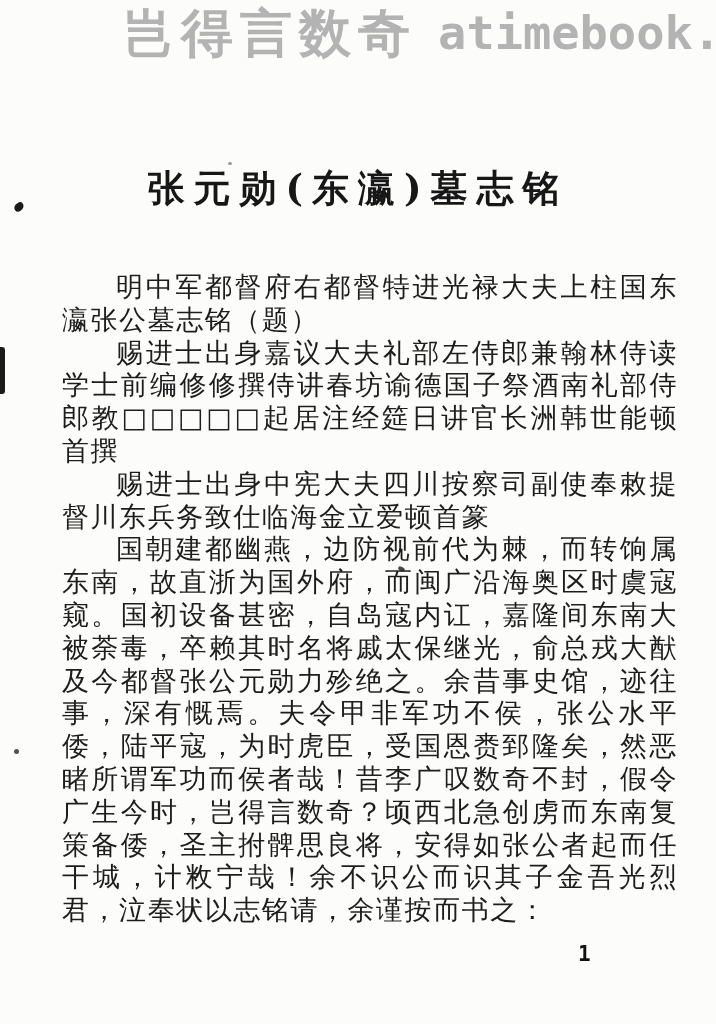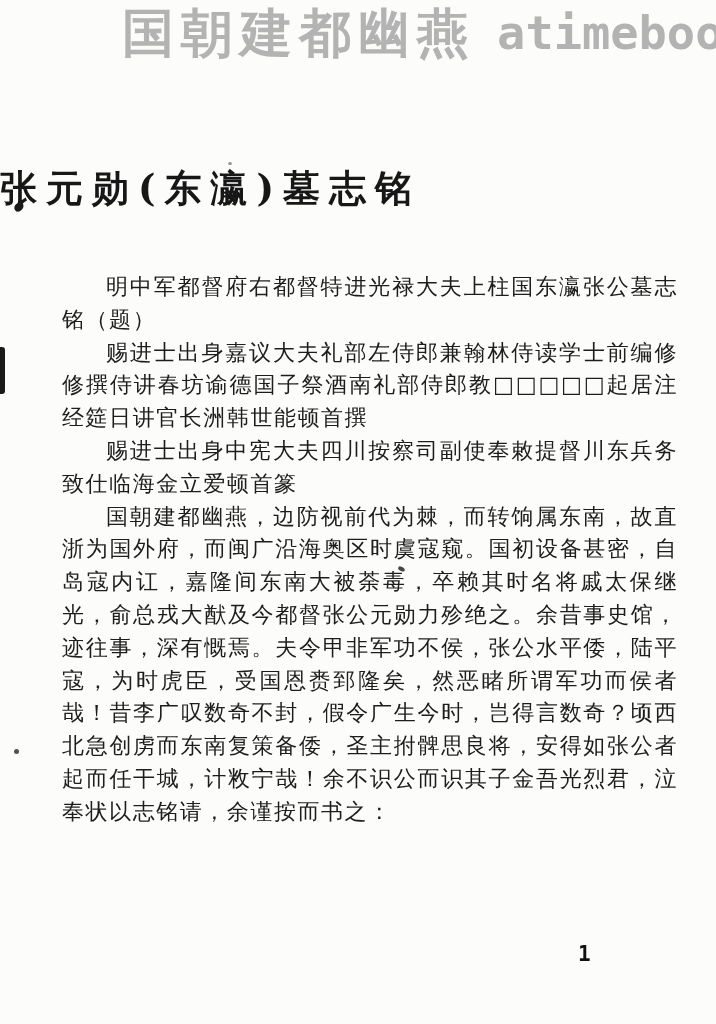--- a/index.html
+++ b/index.html
@@ -42,36 +42,37 @@
     vertical-align: top;
     line-height: 58px;
   }
   
   .doc-title {
     position: absolute;
     top: 164px;
     left: 0;
     width: 716px;
     margin: 0;
+    text-align: center;
     font-size: 37px;
     font-weight: 700;
     letter-spacing: 9px;
     line-height: 48px;
     color: #171717;
   }
   
   .text-block {
     position: absolute;
     left: 62px;
     top: 271px;
     width: 616px;
   }
   .text-block p {
     margin: 0;
-    font-size: 22px;
+    font-size: 27px;
     line-height: 32.8px;
     letter-spacing: 1.55px;
     text-indent: 2em;
     text-align: justify;
     color: #1d1d1d;
   }
   .text-block p.body-para {
   }
   
   .page-number {
@@ -94,21 +95,21 @@
   .artifact.spot-2 { left: 14px; top: 749px; width: 5px; height: 5px; border-radius: 50%; opacity: .75; }
   .artifact.spot-3 { left: 398px; top: 567px; width: 7px; height: 4px; border-radius: 40% 60% 50% 50%; transform: rotate(25deg); opacity: .8; }
   .artifact.spot-4 { left: 228px; top: 162px; width: 4px; height: 3px; border-radius: 50%; opacity: .45; }
 </style>
 </head>
 <body>
 
 <div class="page">
 
   <div class="watermark">
-    <span class="wm-cjk">国朝建都幽燕</span>
+    <span class="wm-cjk">岂得言数奇</span>
     <span class="wm-latin">atimebook.c</span>
   </div>
 
   <h1 class="doc-title">张元勋(东瀛)墓志铭</h1>
 
   <div class="text-block">
     <p>明中军都督府右都督特进光禄大夫上柱国东瀛张公墓志铭（题）</p>
     <p>赐进士出身嘉议大夫礼部左侍郎兼翰林侍读学士前编修修撰侍讲春坊谕德国子祭酒南礼部侍郎教□□□□□起居注经筵日讲官长洲韩世能顿首撰</p>
     <p>赐进士出身中宪大夫四川按察司副使奉敕提督川东兵务致仕临海金立爱顿首篆</p>
     <p class="body-para">国朝建都幽燕，边防视前代为棘，而转饷属东南，故直浙为国外府，而闽广沿海奥区时虞寇窥。国初设备甚密，自岛寇内讧，嘉隆间东南大被荼毒，卒赖其时名将戚太保继光，俞总戎大猷及今都督张公元勋力殄绝之。余昔事史馆，迹往事，深有慨焉。夫令甲非军功不侯，张公水平倭，陆平寇，为时虎臣，受国恩赉郅隆矣，然恶睹所谓军功而侯者哉！昔李广叹数奇不封，假令广生今时，岂得言数奇？顷西北急创虏而东南复策备倭，圣主拊髀思良将，安得如张公者起而任干城，计敉宁哉！余不识公而识其子金吾光烈君，泣奉状以志铭请，余谨按而书之：</p>

